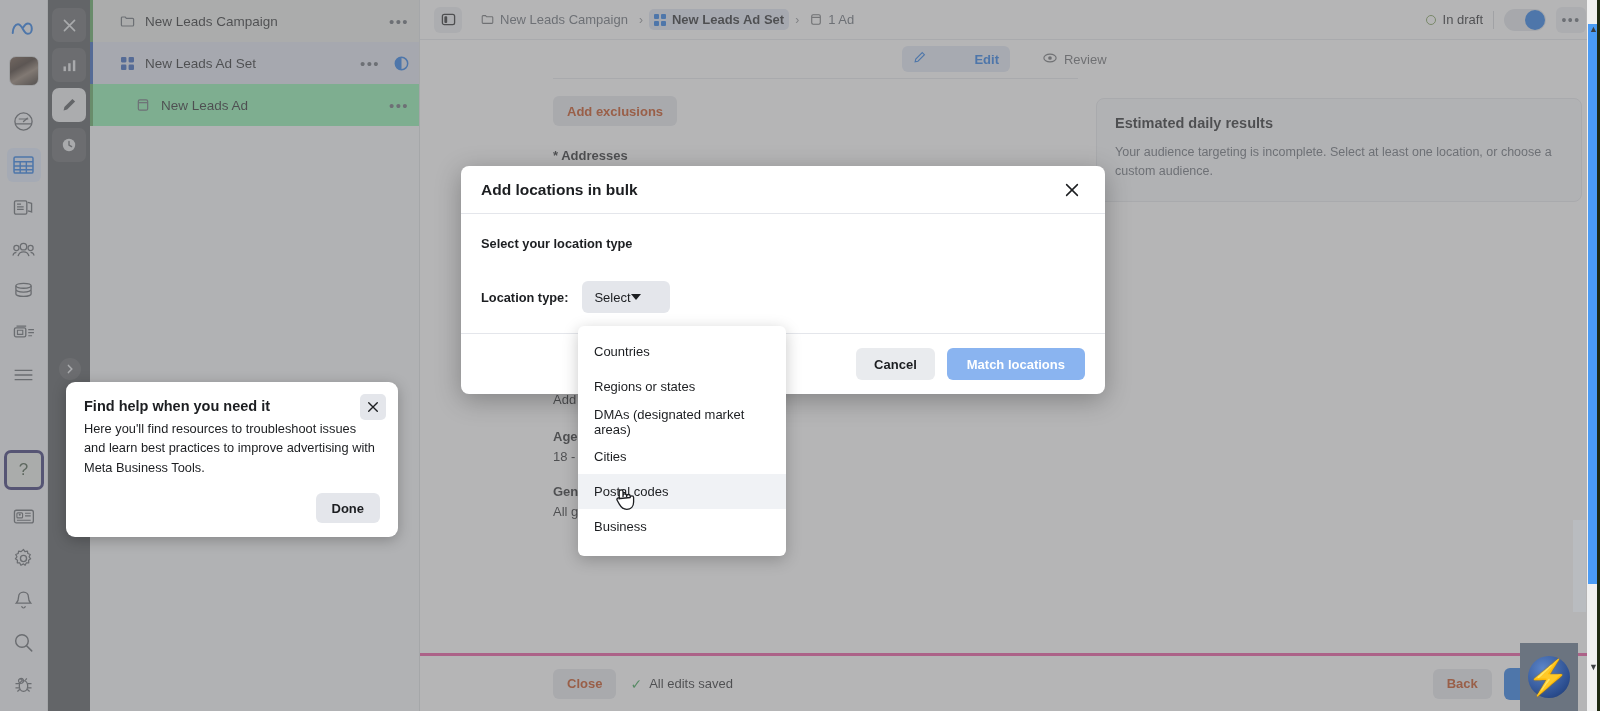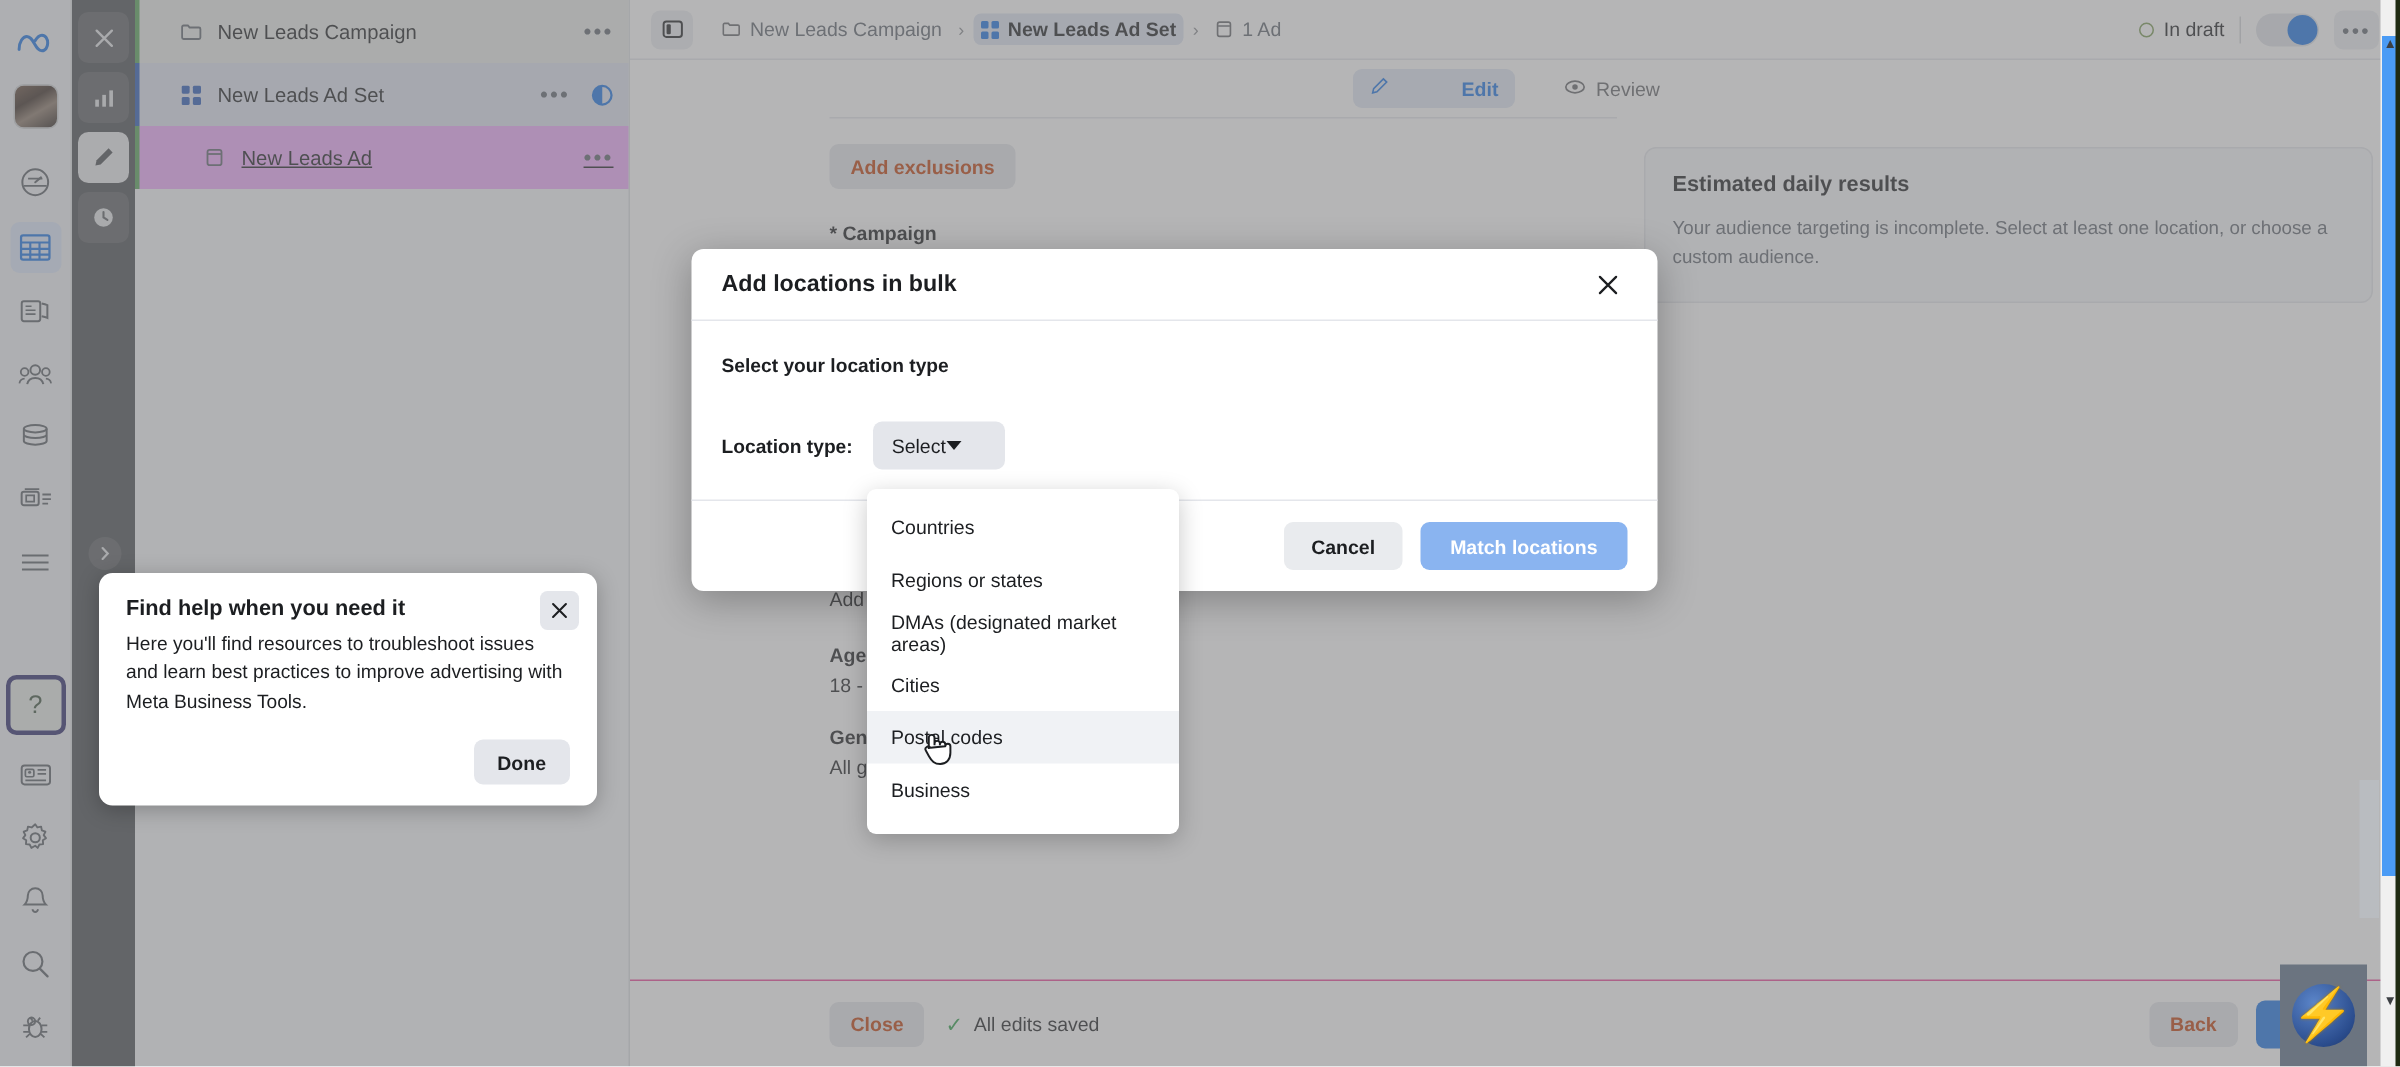--- a/index.html
+++ b/index.html
@@ -63,21 +63,21 @@
   }
   .tree-row {
     display: flex; align-items: center; height: 42px; padding-right: 10px;
     position: relative; font-size: 13.5px; color: #1c1e21;
   }
   .tree-row .lbar { position:absolute; left:0; top:0; bottom:0; width:3px; }
   .tree-row.campaign { background: #e9ece8; }
   .tree-row.campaign .lbar { background: #57a55a; }
   .tree-row.adset { background: #dde2ef; }
   .tree-row.adset .lbar { background: #2c5bb8; }
-  .tree-row.ad { background: #f0abfc; text-decoration: underline; }
+  .tree-row.ad { background: #86efac; }
   .tree-row.ad .lbar { background: #57a55a; }
   .tree-ico { width: 18px; height: 18px; display:flex; align-items:center; justify-content:center; color:#606770; flex:none; }
   .tree-label { margin-left: 9px; white-space: nowrap; }
   .tree-dots { margin-left: auto; color: #606770; letter-spacing: 1.4px; font-size: 15px; line-height: 1; }
   .tree-status { margin-left: 14px; color: #1b74e4; display:flex; align-items:center; }
 
   
   .main {
     position: absolute; left: 420px; top: 0; right: 0; height: 711px;
     background: #ffffff; z-index: 5;
@@ -142,21 +142,21 @@
   .est-card {
     margin: 0 0 0 0; background:#f7f8fa; border:1px solid #e4e6eb; border-radius:8px;
     padding: 16px 18px 20px;
   }
   .est-title { font-size:14.5px; font-weight:700; color:#1c1e21; }
   .est-text { margin-top:12px; font-size:12.5px; color:#606770; line-height:1.5; }
 
   
   .bottombar {
     position:absolute; left:0; right:0; bottom:0; height:58px;
-    border-top:1px solid #ec4899; background:#ffffff;
+    border-top:3px solid #ec4899; background:#ffffff;
     display:flex; align-items:center; padding: 0 28px 0 133px;
   }
   .saved { display:flex; align-items:center; gap:7px; margin-left:14px; font-size:13px; color:#1c1e21; }
   .saved .chk { color:#31a24c; font-size:14px; }
   .bottom-right { margin-left:auto; display:flex; align-items:center; gap:12px; }
   .btn-primary {
     height:32px; padding:0 20px; border-radius:6px; background:#1b74e4; color:#fff;
     font-size:13px; font-weight:700; display:flex; align-items:center; justify-content:center;
   }
 
@@ -312,21 +312,21 @@
         <span>Review</span>
       </div>
     </div>
 
     <div class="body-wrap">
       <div class="form-col">
         <div style="height:8px;border-top:1px solid #e4e6eb;width:525px;"></div>
         <div style="margin-top:10px;">
           <span class="btn-soft">Add exclusions</span>
         </div>
-        <div style="margin-top:22px;" class="field-title">* Campaign</div>
+        <div style="margin-top:22px;" class="field-title">* Addresses</div>
 
         <div class="map">
           <div class="land" style="left:4%;top:8%;width:16%;height:26%;border-radius:40% 30% 50% 45%;"></div>
           <div class="land" style="left:2%;top:36%;width:12%;height:34%;border-radius:45% 55% 40% 60%;"></div>
           <div class="land" style="left:30%;top:6%;width:13%;height:22%;border-radius:40% 50% 45% 55%;"></div>
           <div class="land" style="left:33%;top:22%;width:10%;height:32%;border-radius:35% 45% 55% 40%;"></div>
           <div class="land" style="left:45%;top:8%;width:26%;height:20%;border-radius:30% 45% 35% 50%;"></div>
           <div class="land" style="left:74%;top:38%;width:15%;height:18%;border-radius:42% 38% 48% 40%;"></div>
           <div class="land" style="left:88%;top:52%;width:5%;height:8%;border-radius:50%;"></div>
           <div class="land" style="left:24%;top:68%;width:8%;height:14%;border-radius:45%;"></div>

